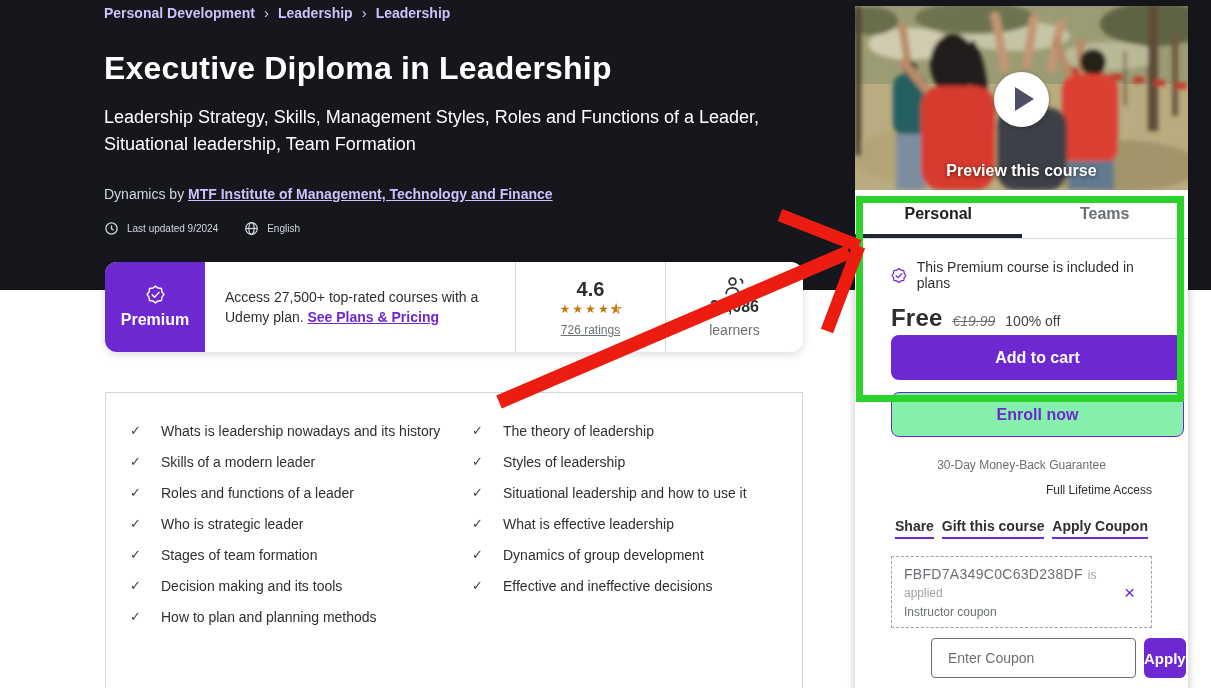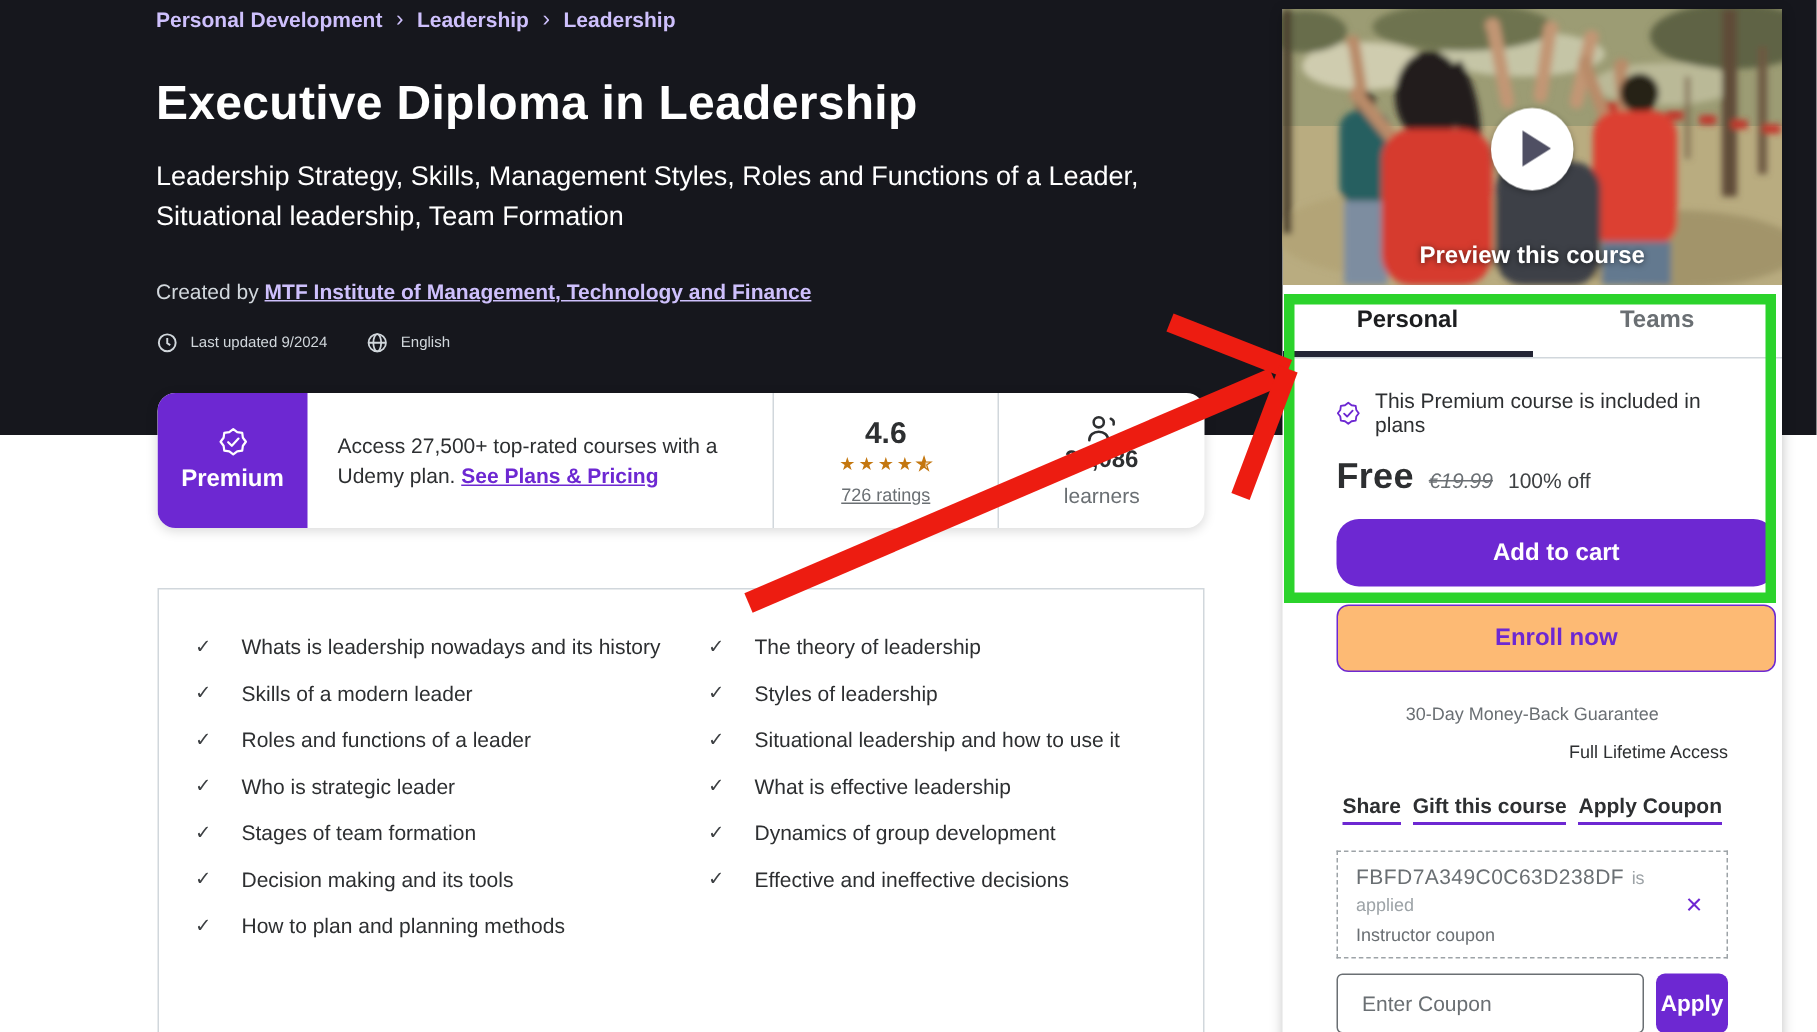--- a/index.html
+++ b/index.html
@@ -81,41 +81,41 @@
   #included-row { margin-top:20px; display:flex; align-items:center; gap:10px; font-size:14px; color:#2d2f31; }
   #price-row { margin-top:13px; display:flex; align-items:baseline; gap:10px; }
   #price-free { font-size:24px; font-weight:700; color:#2d2f31; letter-spacing:.2px; }
   #price-orig { font-size:14px; color:#6a6f73; text-decoration:line-through;font-style:italic; }
   #price-off { font-size:14px; color:#3e4143; }
   #countdown-row { margin-top:13px; display:flex; align-items:center; gap:7px; font-size:14px; color:#e8453c; }
   #countdown-row b { font-weight:700; }
 
   .btn { width:293px; height:45px; border-radius:8px; display:flex; align-items:center;
     justify-content:center; font-size:16px; font-weight:700; cursor:pointer; }
-  #add-cart { margin-top:14px; background:#6d28d2; color:#fff;border-radius:15px; }
-  #enroll { margin-top:12px; background:#fdba74; color:#6d28d2; border:1px solid #6d28d2; }
+  #add-cart { margin-top:3px; background:#6d28d2; color:#fff; }
+  #enroll { margin-top:12px; background:#86efac; color:#6d28d2; border:1px solid #6d28d2; }
 
   #guarantee { margin-top:21px; text-align:center; font-size:12px; color:#6a6f73; }
   #lifetime { margin-top:11px; text-align:right; font-size:12px; color:#2d2f31; }
 
   #side-links { margin-top:21px; display:flex; justify-content:space-between; padding:0 4px; }
   .side-link { font-size:14px; font-weight:700; color:#2d2f31; border-bottom:2px solid #6d28d2;
     padding-bottom:3px; cursor:pointer; }
 
   #coupon-applied { margin-top:17px; border:1px dashed #9da3a7; padding:8px 12px; display:flex;
     align-items:center; }
   #coupon-lines { flex:1; }
   #coupon-code { font-size:14px; color:#6a6f73; letter-spacing:.3px; }
   #coupon-suffix { font-size:12px; color:#9da3a7; margin-left:5px; }
   #coupon-type { font-size:12px; color:#6a6f73; margin-top:4px; }
   #coupon-close { color:#6d28d2; font-size:19px; line-height:19px; cursor:pointer; padding:0 4px; }
 
   #coupon-entry { margin-top:10px; display:flex; gap:8px; }
   #coupon-input { width:205px; height:40px; border:1px solid #6a6f73; border-radius:4px;
-    padding:0 16px; font-size:14px; color:#2d2f31; font-family:inherit; }
+    padding:0 16px; font-size:14px; color:#2d2f31; font-family:inherit;margin-left:40px; }
   #coupon-input::placeholder { color:#6a6f73; }
   #apply-btn { width:80px; height:40px; border:none; border-radius:6px; background:#6d28d2;
     color:#fff; font-size:15px; font-weight:700; cursor:pointer; font-family:inherit; }
 
   
   #green-box { left:856px; top:196px; width:328px; height:206px; border:7px solid #2bd32b;
     z-index:40; pointer-events:none; }
   #arrow-svg { left:0; top:0; z-index:50; pointer-events:none; }
 </style>
 </head>
@@ -127,21 +127,21 @@
   <a>Personal Development</a>
   <span class="crumb-sep">›</span>
   <a>Leadership</a>
   <span class="crumb-sep">›</span>
   <a>Leadership</a>
 </nav>
 
 <h1 id="course-title" class="abs">Executive Diploma in Leadership</h1>
 <div id="course-subtitle" class="abs">Leadership Strategy, Skills, Management Styles, Roles and Functions of a Leader, Situational leadership, Team Formation</div>
 <div id="created-line" class="abs">
-  <span>Created by </span><a>MTF Institute of Management, Technology and Finance</a>
+  <span>Dynamics by </span><a>MTF Institute of Management, Technology and Finance</a>
 </div>
 <div id="meta-line" class="abs">
   <svg class="msvg" width="15" height="15" viewBox="0 0 15 15" fill="none" stroke="#d1d7dc" stroke-width="1.3">
       <circle cx="7.5" cy="7.5" r="5.6"></circle>
       <path d="M7.5 4.4v3.4l2 1.3"></path>
     </svg>
   <span>Last updated 9/2024</span>
   <span class="gap"></span>
   <svg class="msvg" width="15" height="15" viewBox="0 0 15 15" fill="none" stroke="#d1d7dc" stroke-width="1.2">
       <circle cx="7.5" cy="7.5" r="5.8"></circle>

